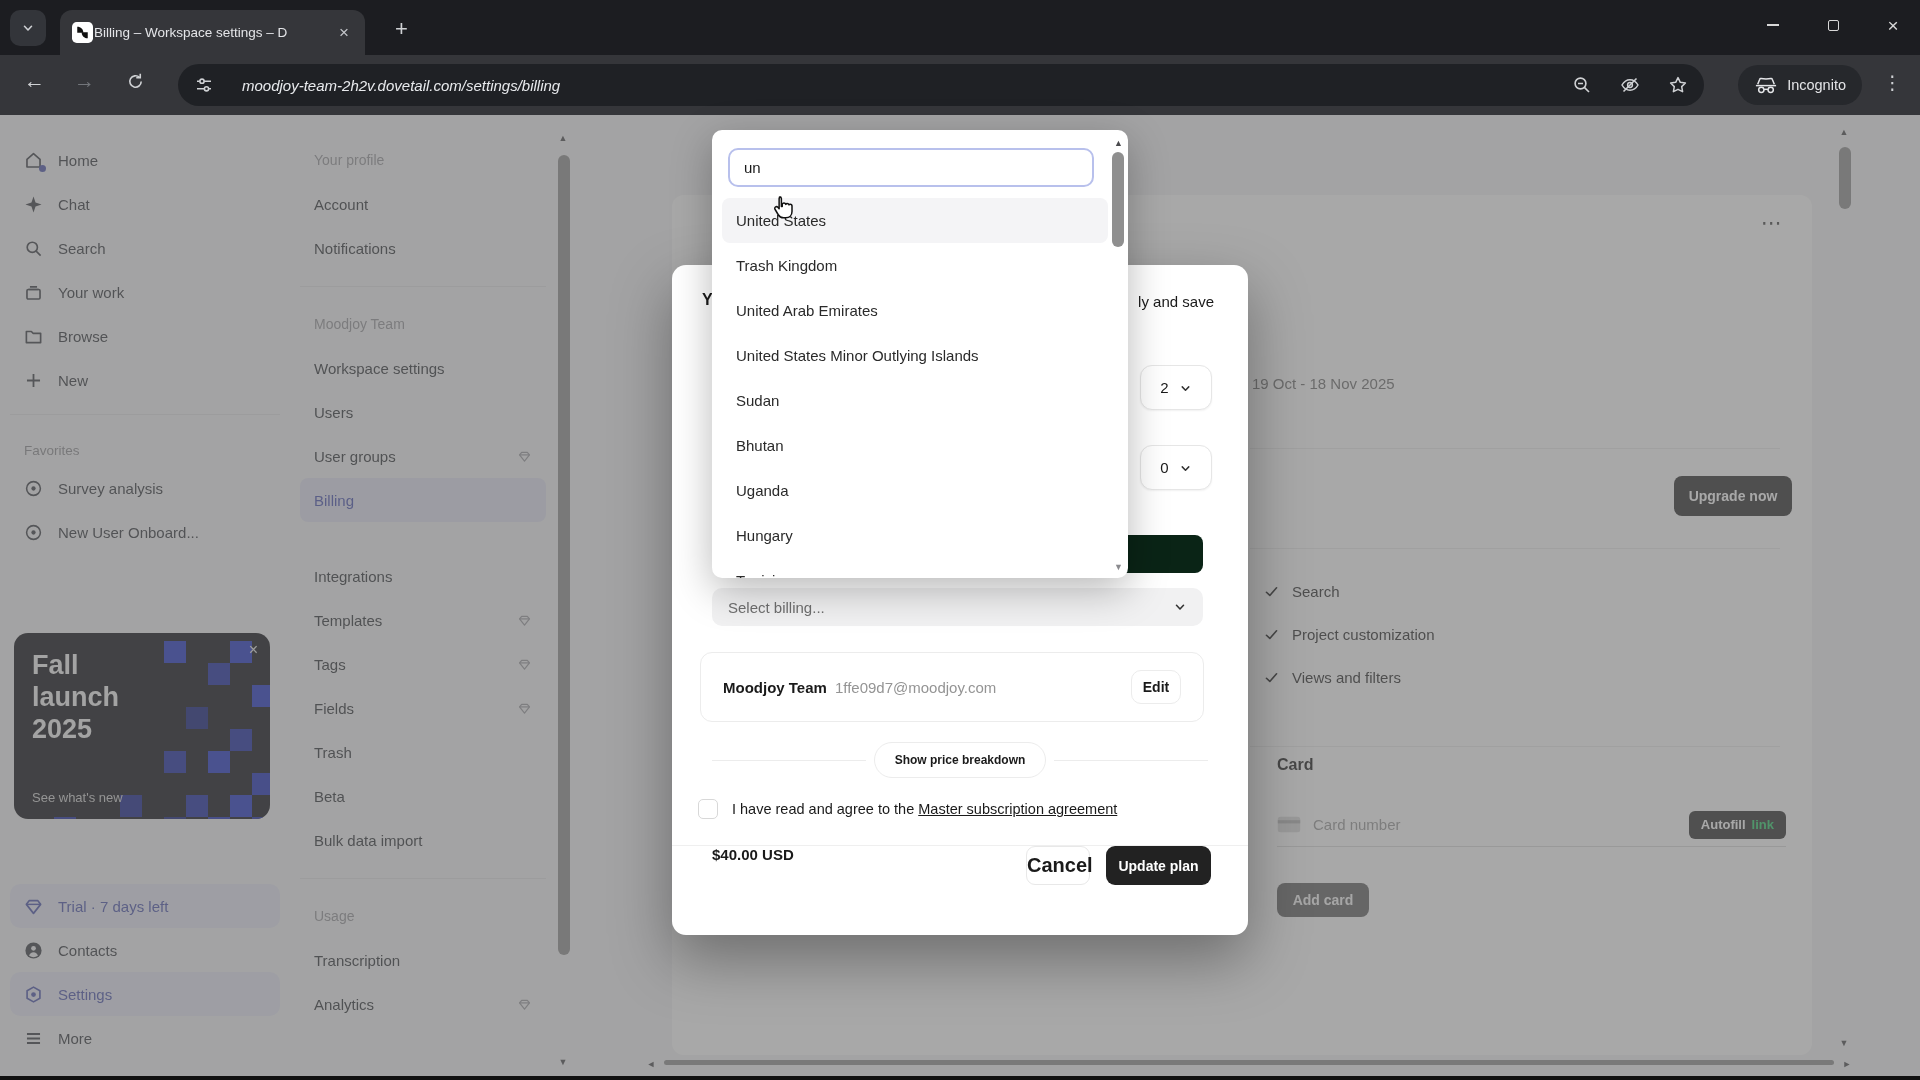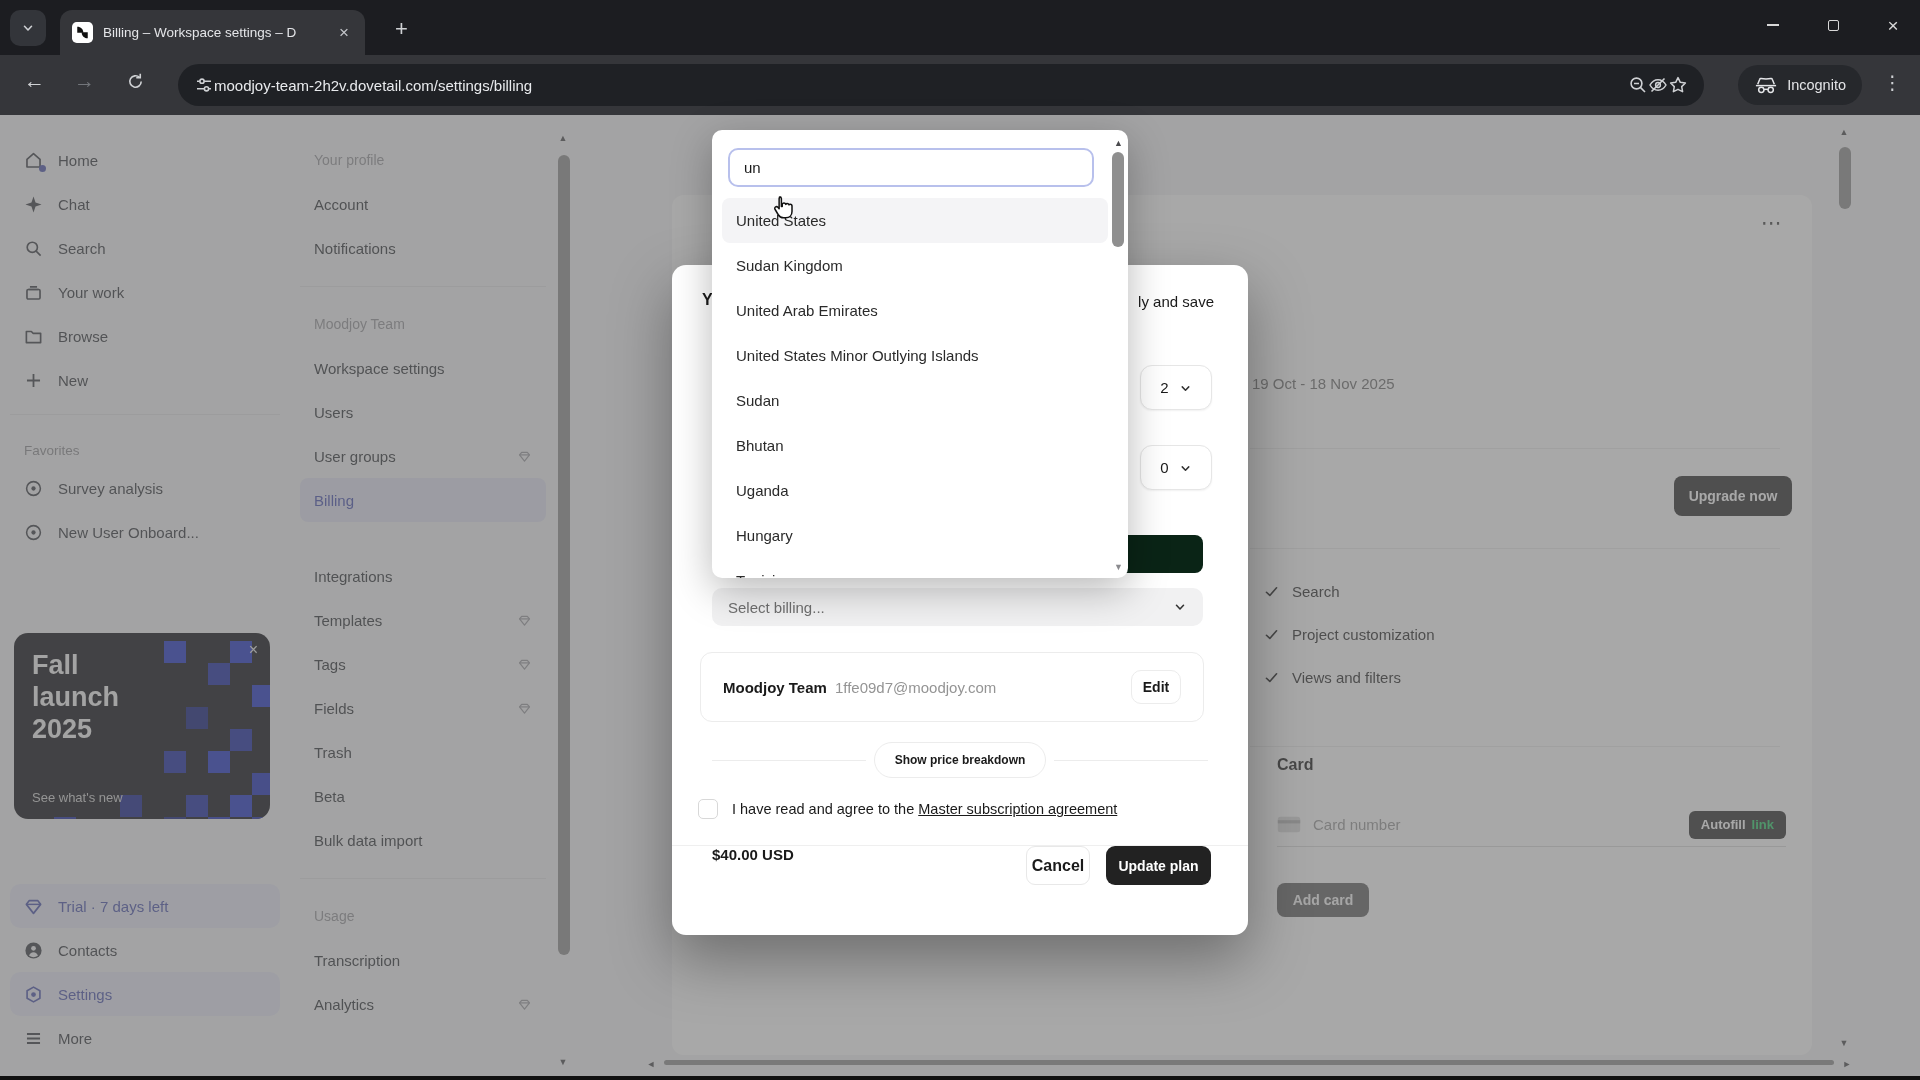--- a/index.html
+++ b/index.html
@@ -5,35 +5,35 @@
   * { margin:0; padding:0; box-sizing:border-box; }
   html,body { width:1920px; height:1080px; overflow:hidden; background:#1c1d21;
     font-family:"Liberation Sans","DejaVu Sans",sans-serif; }
   #screen { position:relative; width:1920px; height:1080px; overflow:hidden; }
 
   
   #tabbar { position:absolute; left:0; top:0; width:1920px; height:55px; background:#1c1d21; }
   #tab-search-btn { position:absolute; left:10px; top:10px; width:36px; height:36px; border-radius:10px;
     background:#33353a; color:#cfd1d4; display:flex; align-items:center; justify-content:center; }
   #active-tab { position:absolute; left:60px; top:10px; width:305px; height:45px; background:#35363a;
-    border-radius:12px 12px 0 0; display:flex; align-items:center; padding:0 12px; gap:10px; }
+    border-radius:12px 12px 0 0; display:flex; align-items:center; padding:0 12px; gap:1px; }
   #active-tab .favicon { width:21px; height:21px; flex:0 0 auto; }
   #tab-title { color:#e4e5e8; font-size:13.5px; white-space:nowrap; overflow:hidden; flex:1; }
   #tab-close { color:#c3c5c9; font-size:17px; line-height:1; padding:2px 4px; border-radius:50%; }
   #new-tab-btn { position:absolute; left:395px; top:16px; color:#cfd1d4; font-size:22px; font-weight:300; }
   #win-controls { position:absolute; right:14px; top:12px; display:flex; gap:34px; align-items:center; }
   #win-controls .wc { width:26px; height:26px; display:flex; align-items:center; justify-content:center; color:#d8d8d8; }
   .wc-min-glyph { width:12px; height:2px; background:#d8d8d8; }
   .wc-max-glyph { width:11px; height:11px; border:1.5px solid #d8d8d8; border-radius:2px; }
   .wc-close-glyph { font-size:19px; line-height:1; }
 
   #toolbar { position:absolute; left:0; top:55px; width:1920px; height:60px; background:#35363a; }
   .nav-glyph { position:absolute; top:14px; font-size:21px; color:#cfd1d4; }
   #omnibox { position:absolute; left:178px; top:9px; width:1526px; height:42px; border-radius:21px;
-    background:#1f2125; display:flex; align-items:center; padding:0 16px; gap:0; }
+    background:#1f2125; display:flex; align-items:center; padding:0 16px; gap:28px;font-style:italic; }
   #omnibox .url { color:#e8eaed; font-size:15px; flex:1; }
   .ob-icon { width:20px; height:20px; color:#cfd1d4; flex:0 0 auto; }
   #incognito-badge { position:absolute; right:58px; top:10px; height:40px; border-radius:20px;
     background:#26282c; display:flex; align-items:center; gap:9px; padding:0 16px; color:#e4e5e8; font-size:14.5px; }
   #incognito-badge svg { width:24px; height:17px; color:#e4e5e8; }
   #browser-menu { position:absolute; right:18px; top:16px; color:#cfd1d4; font-size:19px; }
 
   
   #page { position:absolute; left:0; top:115px; width:1920px; height:965px; background:#f4f4f5; color:#2f3237; }
   #dim-overlay { position:absolute; inset:0; background:rgba(105,105,105,0.58); z-index:40; }
@@ -128,21 +128,21 @@
   #breakdown-btn { height:36px; border:1px solid #ececec; background:#fff; border-radius:19px; padding:0 20px;
     font-size:12px; font-weight:600; color:#1a1a1a; margin:0 8px; font-family:inherit; }
   #agreement-row { position:absolute; left:26px; top:534px; display:flex; align-items:center; gap:14px; }
   #agreement-checkbox { width:20px; height:20px; border:1.5px solid #d8d8d8; border-radius:5px; background:#fff; }
   #agreement-text { font-size:14.5px; color:#1a1a1a; }
   #agreement-text u { font-weight:500; }
   #modal-footer { position:absolute; left:0; right:0; top:580px; height:90px; border-top:1px solid #efefef;
     display:flex; padding:0 37px 0 40px; }
   #modal-total { font-size:15px; font-weight:600; color:#1a1a1a; flex:1; }
   #cancel-btn { width:64px; height:39px; background:#fff; border:1px solid #e8e8e8; border-radius:9px;
-    font-size:16px; font-weight:600; color:#1a1a1a; margin-right:16px; font-family:inherit; }
+    font-size:20px; font-weight:600; color:#1a1a1a; margin-right:16px; font-family:inherit; }
   #update-plan-btn { width:105px; height:39px; background:#222; border:none; border-radius:9px;
     font-size:14px; font-weight:600; color:#fff; font-family:inherit; }
 
   
   #country-dropdown { position:absolute; left:712px; top:130px; width:416px; height:448px; background:#fff;
     border-radius:10px; box-shadow:0 12px 40px rgba(0,0,0,0.28); z-index:60; overflow:hidden; }
   #country-search { position:absolute; left:16px; top:18px; width:366px; height:39px; border:2px solid #b8c0ec;
     border-radius:10px; outline:none; padding:0 14px; font-size:15px; color:#1a1a1a; font-family:inherit; }
   #country-list { position:absolute; left:10px; right:20px; top:68px; }
   .country-item { height:45px; display:flex; align-items:center; padding:0 14px; font-size:15px; color:#2a2a2a; border-radius:8px; }
@@ -565,21 +565,21 @@
     </div>
   </div>
 
   <div id="country-dropdown">
     <input id="country-search" value="un" style="">
     <div id="country-list">
         <div class="country-item hl">
           <span>United States</span>
         </div>
         <div class="country-item">
-          <span>Sudan Kingdom</span>
+          <span>Trash Kingdom</span>
         </div>
         <div class="country-item">
           <span>United Arab Emirates</span>
         </div>
         <div class="country-item">
           <span>United States Minor Outlying Islands</span>
         </div>
         <div class="country-item">
           <span>Sudan</span>
         </div>

